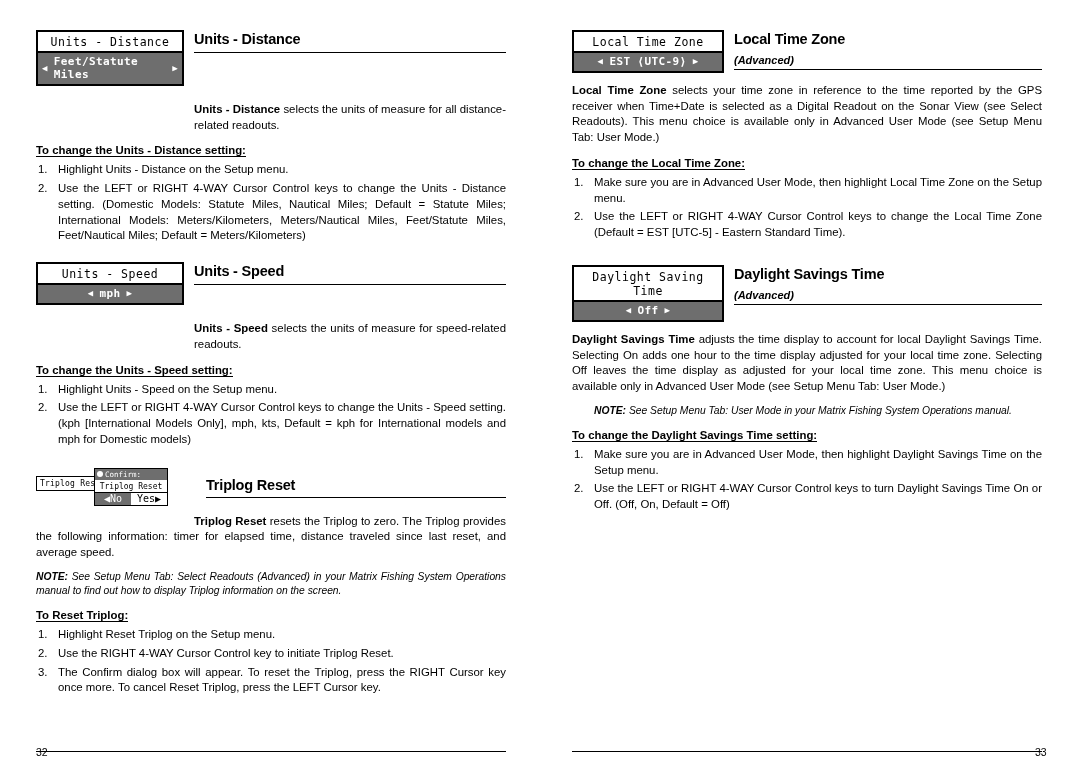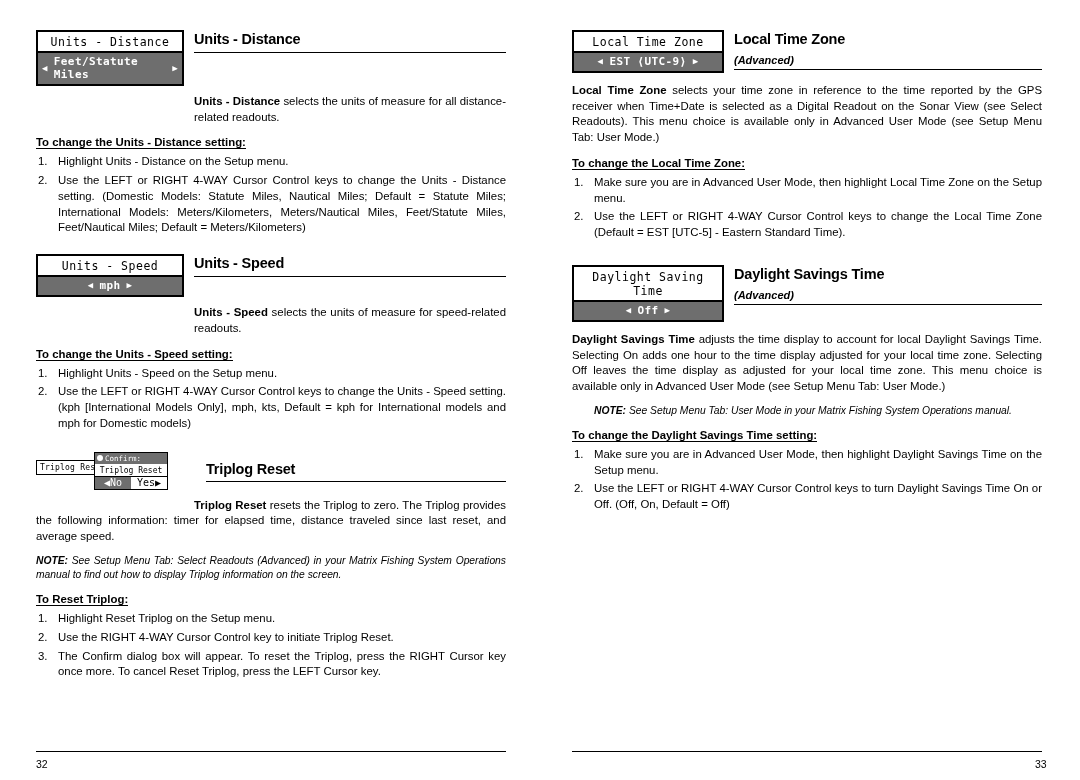--- a/index.html
+++ b/index.html
@@ -170,21 +170,21 @@
   p.body {
     font-size: 11.4px;
     line-height: 1.38;
     margin: 6px 0 0 0;
     text-align: justify;
   }
   .sec-body-inline {
     padding-left: 158px;
     margin-top: 4px;
   }
-  .sec-body-inline p.body { margin-top: 8px; }
+  .sec-body-inline p.body { margin-top: 16px; }
   .lead { font-weight: bold; }
   .subhead {
     font-size: 11.4px;
     font-weight: bold;
     margin-top: 11px;
     margin-bottom: 3px;
     border-bottom: 1px solid #000;
     display: inline-block;
     padding-bottom: 0px;
   }
@@ -221,21 +221,21 @@
 
   
   .footer-rule {
     position: absolute;
     bottom: 28px;
     height: 0;
     border-bottom: 1px solid #000;
   }
   .footer-num {
     position: absolute;
-    bottom: 10px;
+    bottom: 22px;
     font-size: 10.5px;
   }
   .fr-left { left: 36px; width: 470px; }
   .fr-right { left: 572px; width: 470px; }
   .fn-left { left: 36px; }
   .fn-right { left: 1035px; }
 </style>
 </head>
 <body>
 

